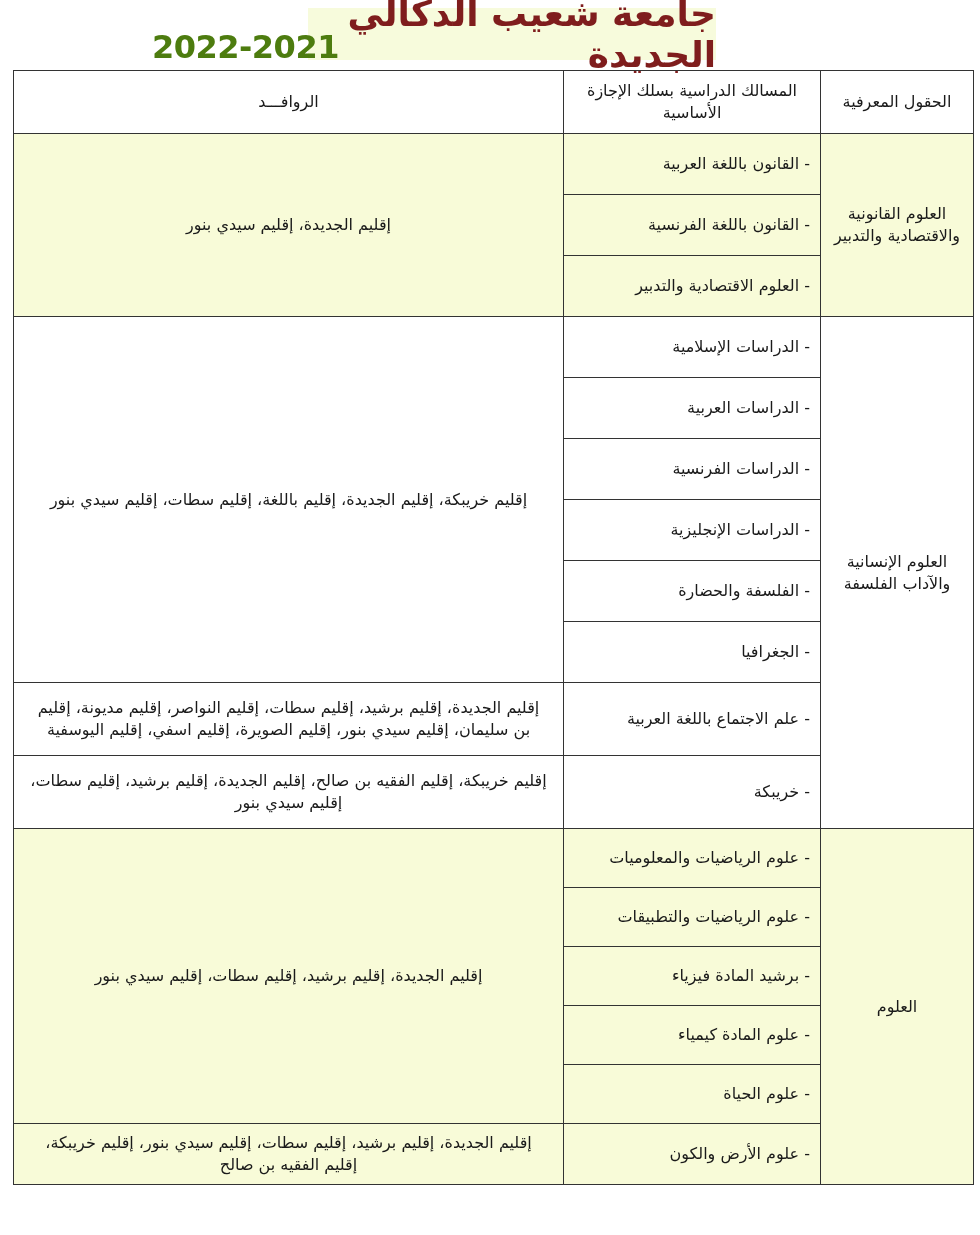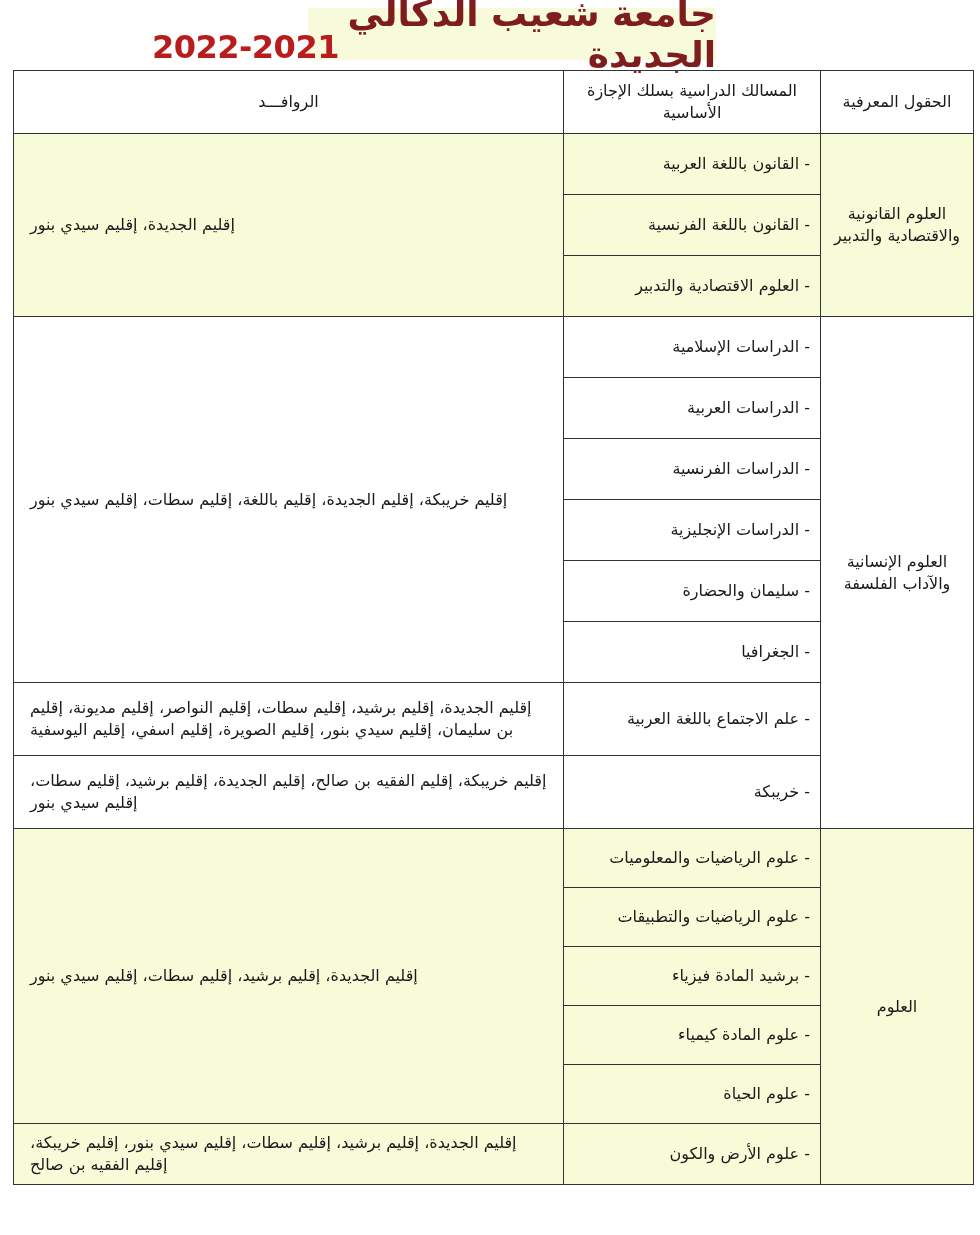--- a/index.html
+++ b/index.html
@@ -6,37 +6,37 @@
   body {
     width: 980px; height: 1235px; background: #ffffff; position: relative; overflow: hidden;
     font-family: "DejaVu Sans", "Liberation Sans", sans-serif; color: #1a1a1a;
   }
   .title-box {
     position: absolute; left: 308px; top: 8px; width: 408px; height: 52px;
     background: #f7fbdc; display: flex; align-items: center; justify-content: center;
   }
   .title-text { font-size: 36px; font-weight: bold; color: #7f1d1d; direction: rtl; }
   .year {
-    position: absolute; left: 152px; top: 28px; font-size: 32px; font-weight: bold; color: #b91c1c;
+    position: absolute; left: 152px; top: 28px; font-size: 32px; font-weight: bold; color: #4d7c0f;
     font-family: "DejaVu Sans", sans-serif; letter-spacing: -0.5px;
   }
   table.main {
     position: absolute; left: 13px; top: 70px; width: 961px;
     border-collapse: collapse; direction: rtl; table-layout: fixed;
   }
   table.main td, table.main th {
     border: 1.5px solid #333; vertical-align: middle; font-weight: normal;
     font-size: 16px; line-height: 22px;
   }
   th.h-field { width: 150px; height: 60px; text-align: center; font-size: 16px; }
   th.h-track { width: 254px; text-align: center; font-size: 16px; }
   th.h-region { text-align: center; font-size: 16px; }
   td.field { text-align: center; font-size: 17px; line-height: 24px; padding: 0 0; }
   td.track { text-align: right; padding: 0 10px 0 6px; font-size: 17px; margin-top: 28px; }
-  td.region { text-align: left; padding: 2px 16px; font-size: 16px; line-height: 23px; }
+  td.region { text-align: center; padding: 2px 16px; font-size: 16px; line-height: 23px; }
   .yellow td { background: #f8fbd8; }
   .white td { background: #ffffff; }
   .watermark {
     position: absolute; left: 228px; top: 330px; width: 530px; height: 530px; border-radius: 50%;
     border: 2px solid rgba(150,150,150,0.18); pointer-events: none;
   }
   .wm-text {
     position: absolute; left: 318px; top: 582px; font-size: 72px; color: rgba(232,80,80,0.22);
     font-weight: bold; direction: rtl; pointer-events: none;
   }
@@ -88,21 +88,21 @@
   <tr class="white">
     <td class="track" style="height:60px">- الدراسات العربية</td>
   </tr>
   <tr class="white">
     <td class="track" style="height:60px">- الدراسات الفرنسية</td>
   </tr>
   <tr class="white">
     <td class="track" style="height:60px">- الدراسات الإنجليزية</td>
   </tr>
   <tr class="white">
-    <td class="track" style="height:60px">- سليمان والحضارة</td>
+    <td class="track" style="height:60px">- الفلسفة والحضارة</td>
   </tr>
   <tr class="white">
     <td class="track" style="height:60px">- الجغرافيا</td>
   </tr>
   <tr class="white">
     <td class="track" style="height:72px">- علم الاجتماع باللغة العربية</td>
     <td class="region">إقليم الجديدة، إقليم برشيد، إقليم سطات، إقليم النواصر، إقليم مديونة، إقليم بن سليمان، إقليم سيدي بنور، إقليم الصويرة، إقليم اسفي، إقليم اليوسفية</td>
   </tr>
   <tr class="white">
     <td class="track" style="height:72px">- خريبكة</td>

